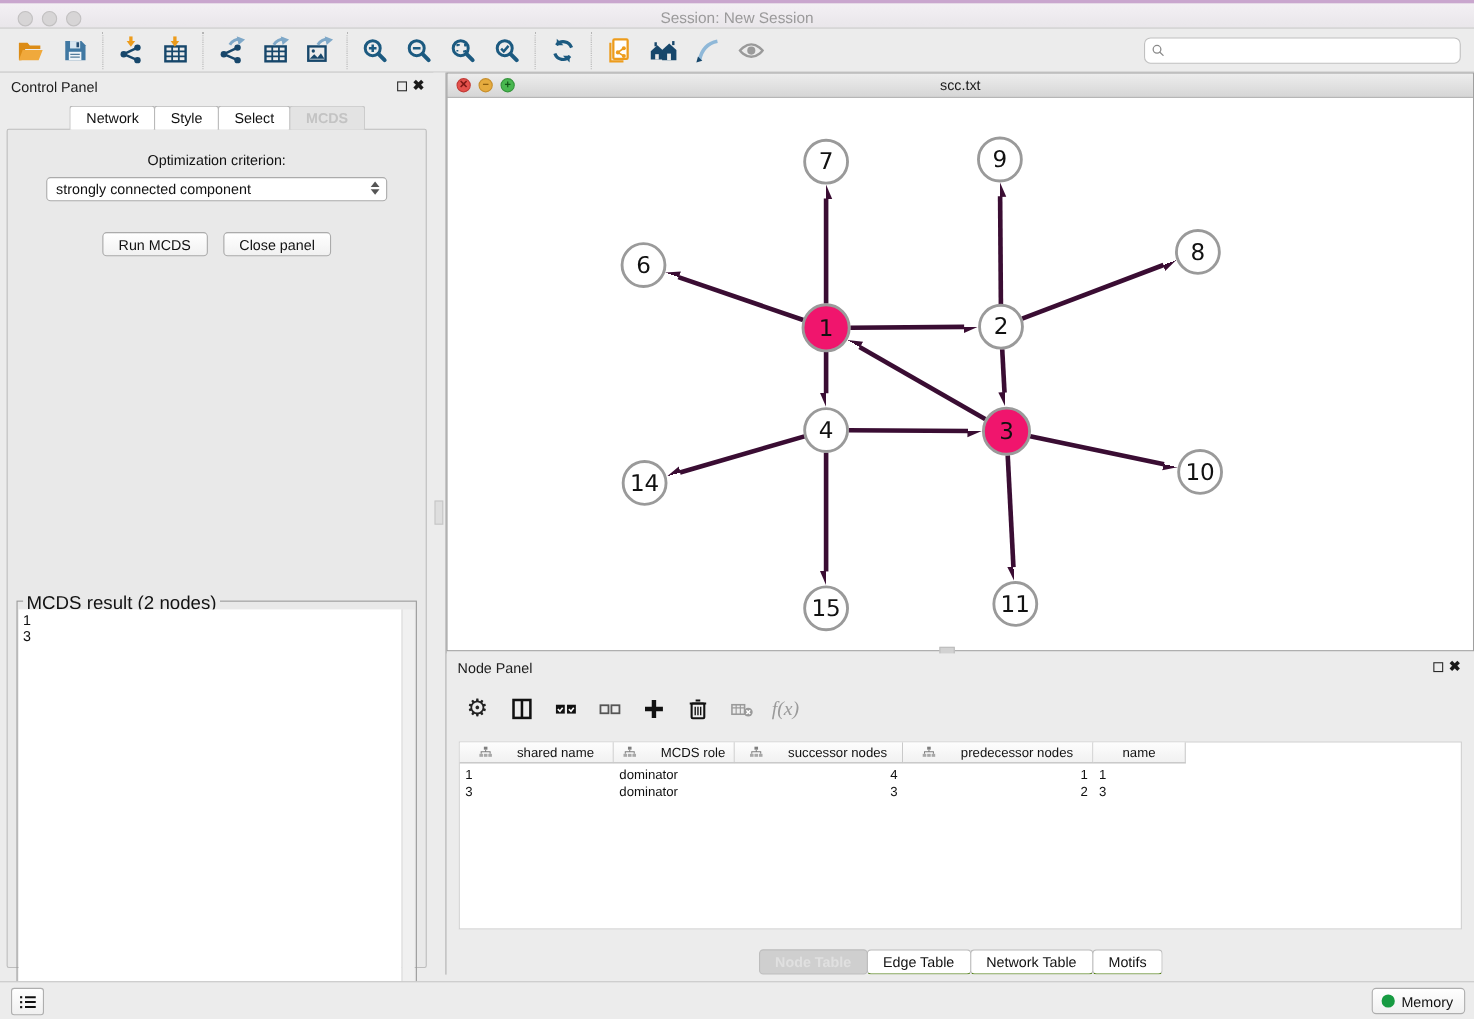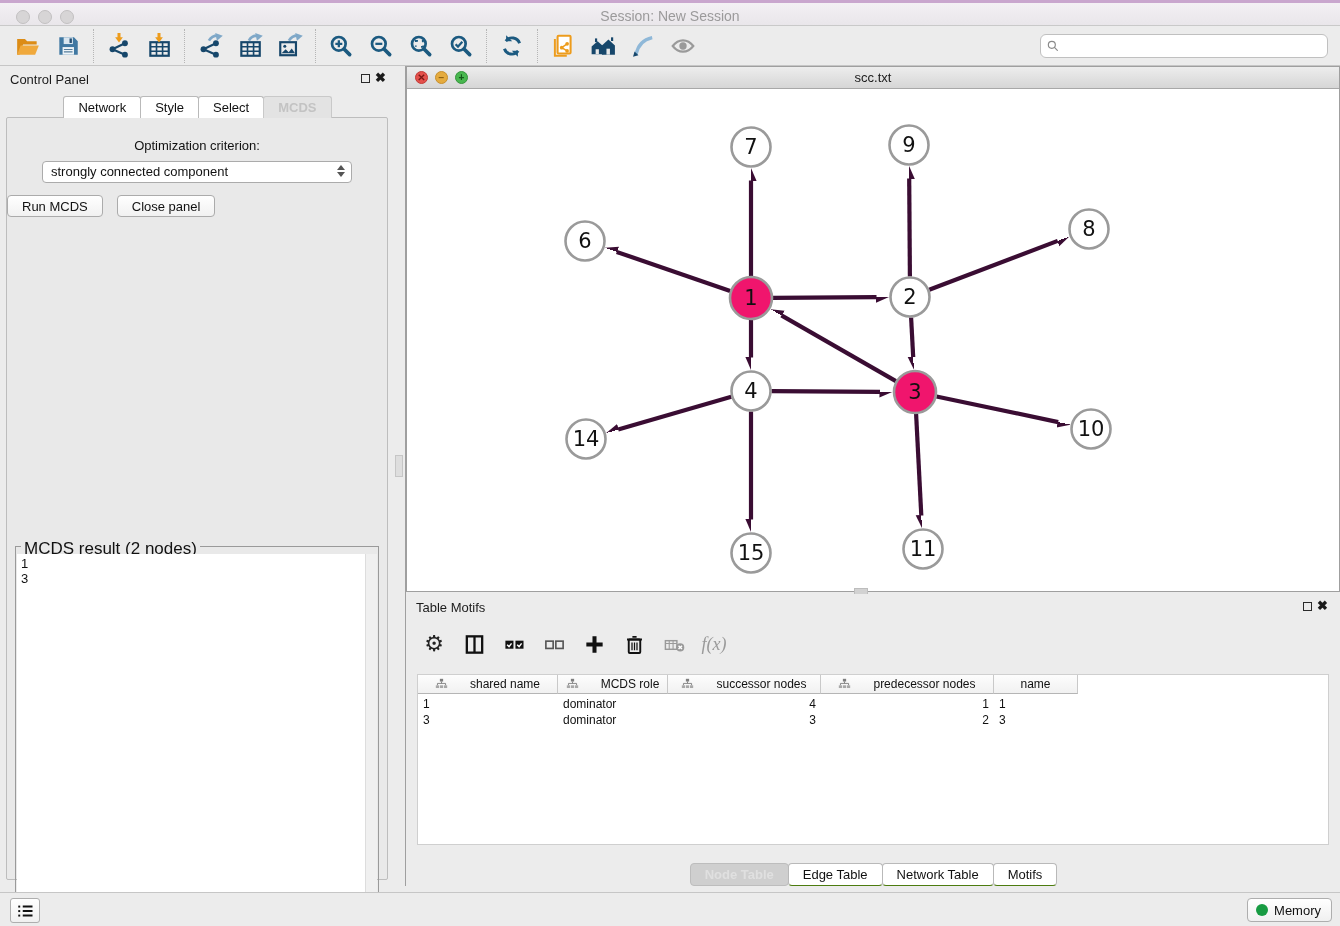--- a/index.html
+++ b/index.html
@@ -68,21 +68,21 @@
   }
   #opt-label { margin-top:20px; text-align:center; font-size:13px; color:#111; }
   #criterion {
     margin:8px auto 0; width:310px; height:22px; background:#fff;
     border:1px solid #ababab; border-radius:4px; position:relative;
     font-size:13px; color:#111; line-height:20px; padding-left:8px;
   }
   #criterion .steppers { position:absolute; right:6px; top:3px; display:flex; flex-direction:column; gap:2px; }
   .tri-up   { width:0; height:0; border-left:4px solid transparent; border-right:4px solid transparent; border-bottom:5px solid #555; }
   .tri-down { width:0; height:0; border-left:4px solid transparent; border-right:4px solid transparent; border-top:5px solid #555; }
-  #cp-buttons { margin-top:12px; display:flex; justify-content:flex-start; gap:14px; }
+  #cp-buttons { margin-top:28px; display:flex; justify-content:center; gap:14px; }
   .btn {
     height:22px; padding:0 14px; background:linear-gradient(#ffffff,#f1f1f1);
     border:1px solid #ababab; border-radius:4px; font-size:13px; color:#111;
     font-family:"Liberation Sans", sans-serif;
   }
 
   #result-box {
     position:absolute; left:8px; top:428px; width:364px; height:377px;
     border:1px solid #9a9a9a;
   }
@@ -434,21 +434,21 @@
             <circle cx="516" cy="460" r="19.5" fill="#ffffff" stroke="#9a9a9a" stroke-width="2.6"></circle>
             <text x="516" y="467" text-anchor="middle" class="node-label">11</text>
           </g>
         </svg>
     </div>
   </div>
   <div id="h-handle"></div>
 
   <div id="table-panel">
     <div class="panel-header">
-      <span class="ptitle">Table Motifs</span>
+      <span class="ptitle">Node Panel</span>
       <span class="float-box" id="tp-float"></span>
       <span class="close-x" id="tp-close">✖</span>
     </div>
     <div id="tp-toolbar">
         <span class="tp-btn">
           <span class="gear-glyph">⚙</span>
         </span>
         <span class="tp-btn">
           <svg viewBox="0 0 24 24">
             <rect x="4" y="3.5" width="16" height="17" fill="none" stroke="#111" stroke-width="2.4"></rect>

